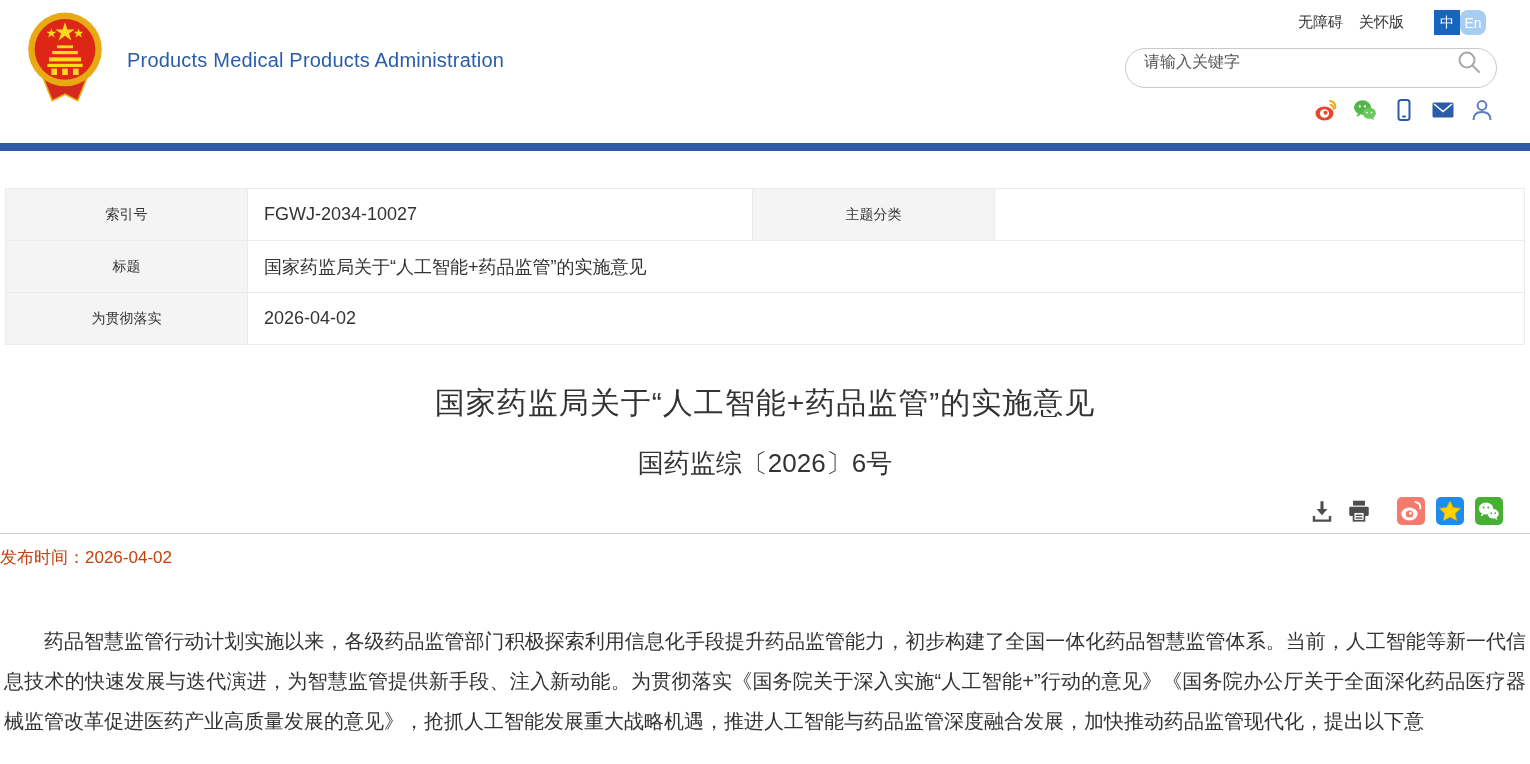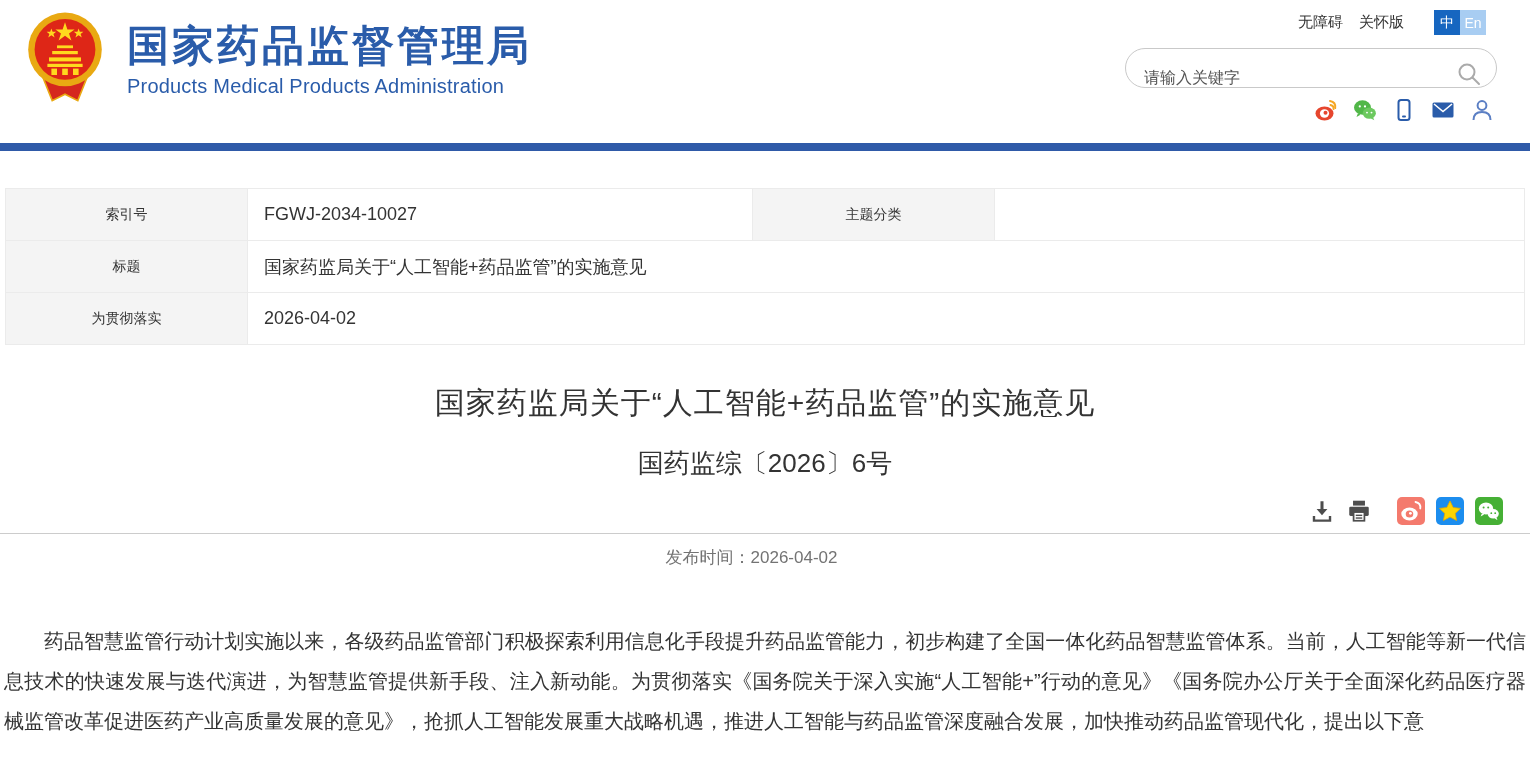--- a/index.html
+++ b/index.html
@@ -14,24 +14,24 @@
   .logo-block { position:absolute; left:25px; top:10px; display:flex; align-items:center; gap:22px; cursor:pointer; }
   .emblem { width:80px; height:98px; display:block; }
   .site-title-cn { font-size:42px; font-weight:bold; color:#2a5caa; letter-spacing:3px; line-height:1.25; }
   .site-title-en { font-size:20px; color:#2a5caa; margin-top:2px; letter-spacing:0.2px; }
 
   .top-links { position:absolute; top:10px; right:44px; display:flex; align-items:center; gap:16px; font-size:15px; color:#333; }
   .top-links a { color:#333; text-decoration:none; cursor:pointer; }
   .lang-group { display:flex; margin-left:14px; }
   .lang-btn { width:26px; height:25px; display:flex; align-items:center; justify-content:center; font-size:14px; color:#fff; cursor:pointer; }
   .lang-zh { background:#1666c0; }
-  .lang-en { background:#a8cdf2; }
+  .lang-en { background:#a8cdf2;border-radius:8px; }
 
   .search-box { position:absolute; top:48px; right:33px; width:372px; height:40px;
-    border:1px solid #c9c9c9; border-radius:20px; background:#fff; display:flex; align-items:flex-end; padding:0 14px 0 18px; }
+    border:1px solid #c9c9c9; border-radius:20px; background:#fff; display:flex; align-items:center; padding:0 14px 12px 18px; }
   .search-box input { flex:1; border:none; outline:none; font-size:16px; color:#333; background:transparent;
     font-family:"Liberation Sans","DejaVu Sans",sans-serif; }
   .search-box input::placeholder { color:#555; opacity:1; }
   .search-btn { border:none; background:transparent; cursor:pointer; width:26px; height:26px; padding:0; }
 
   .social-row { position:absolute; top:98px; right:36px; display:flex; align-items:center; gap:15px; }
   .social-row .sicon { width:24px; height:24px; cursor:pointer; display:block; }
 
   .blue-bar { position:absolute; top:143px; left:0; width:100%; height:8px; background:#2f5aa8; }
 
@@ -50,21 +50,21 @@
   .tool-btn { border:none; background:transparent; padding:0; cursor:pointer; width:26px; height:26px; }
   .tool-btn svg { width:100%; height:100%; display:block; }
   .share-btn { width:28px; height:28px; border:none; border-radius:5px; padding:0; cursor:pointer; }
   .share-btn svg { width:100%; height:100%; display:block; }
   .share-weibo { background:#f47a6d; }
   .share-qzone { background:#1c8dee; }
   .share-wechat { background:#46b035; }
   .gap-left { margin-left:14px; }
 
   .doc-divider { border:none; border-top:1px solid #ccc; margin:8px 0 0; }
-  .publish-time { text-align:center; margin:12px 27px 0 0; font-size:17px; color:#737373; }
+  .publish-time { text-align:left; margin:12px 27px 0 0; font-size:17px; color:#c2410c; }
 
   
   .doc-body { margin:52px 4px 0; font-size:20px; line-height:40px; color:#333; text-align:justify; }
   .doc-body p.indent { text-indent:2em; }
 </style>
 </head>
 <body>
 
 <header class="site-header">
   <div class="logo-block">
@@ -78,21 +78,20 @@
       <polygon points="67,22 68.5,26 73,26 69.5,28.7 71,33 67,30.2 63,33 64.5,28.7 61,26 65.5,26" fill="#ffd91e"></polygon>
       <rect x="30" y="58" width="40" height="5" fill="#ffd91e"></rect>
       <rect x="34" y="50" width="32" height="4" fill="#ffd91e"></rect>
       <rect x="40" y="43" width="20" height="3.5" fill="#ffd91e"></rect>
       <rect x="28" y="66" width="44" height="4" fill="#ffd91e"></rect>
       <rect x="33" y="72" width="7" height="8" fill="#ffd91e"></rect>
       <rect x="46.5" y="72" width="7" height="8" fill="#ffd91e"></rect>
       <rect x="60" y="72" width="7" height="8" fill="#ffd91e"></rect>
     </svg>
     <div class="logo-text">
-      <div class="site-title-cn">国家药品监督管理局</div>
       <div class="site-title-en">Products Medical Products Administration</div>
     </div>
   </div>
 
   <div class="top-links">
     <a>无障碍</a>
     <a>关怀版</a>
     <span class="lang-group">
       <span class="lang-btn lang-zh">中</span>
       <span class="lang-btn lang-en">En</span>

